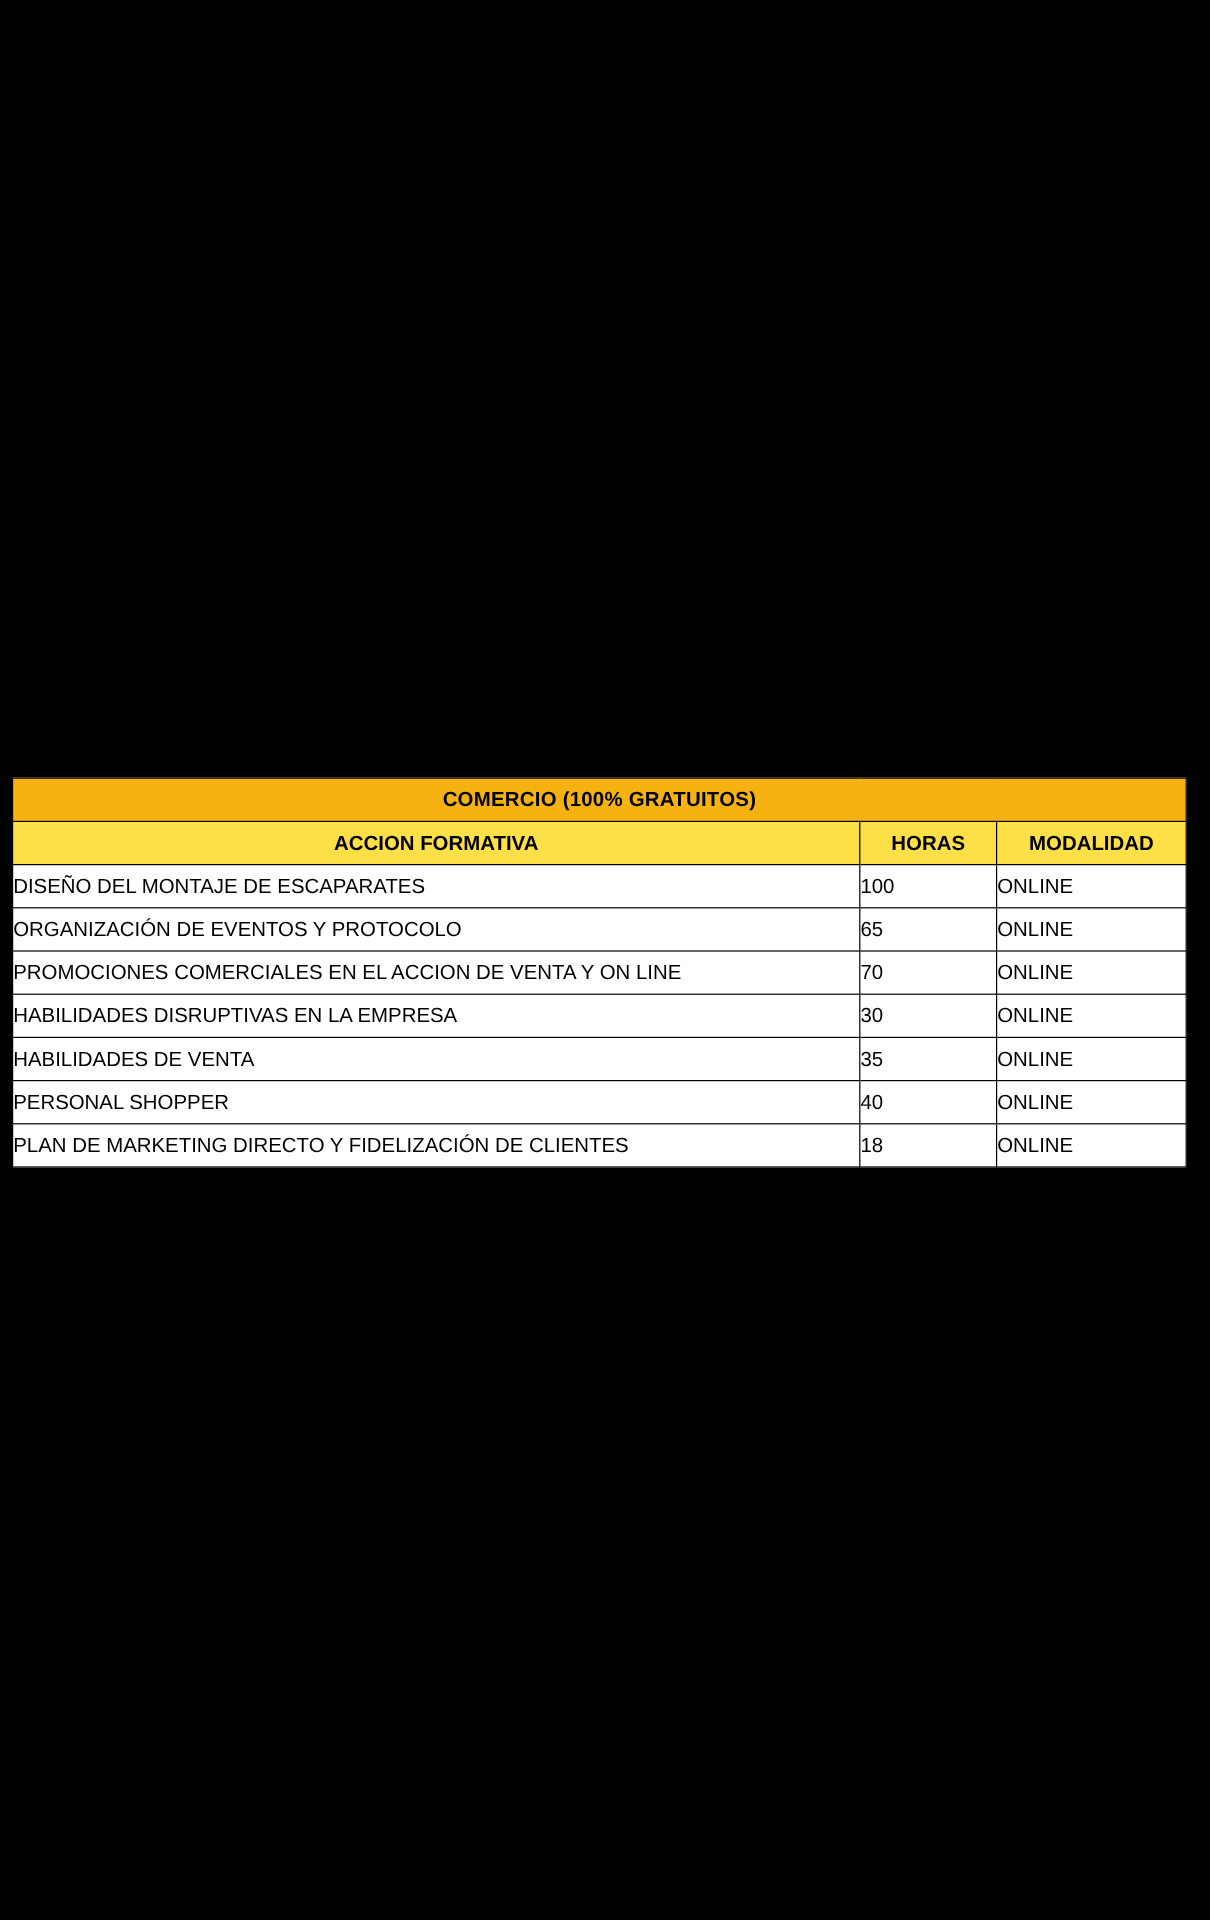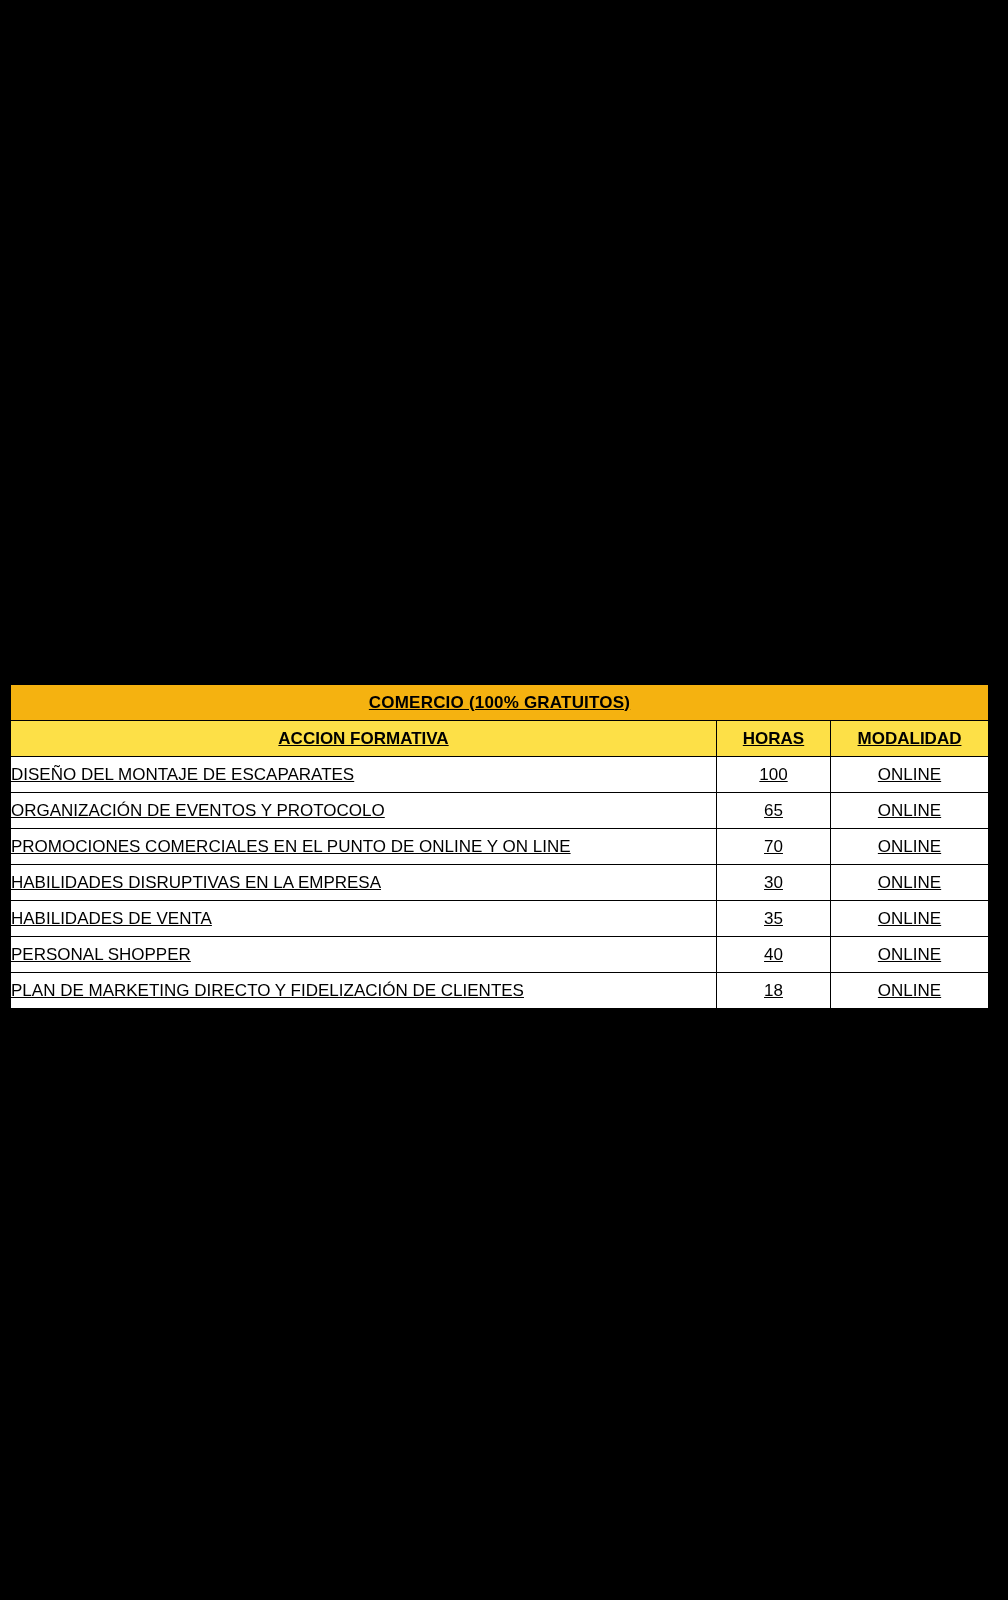--- a/index.html
+++ b/index.html
@@ -15,24 +15,23 @@
   }
   .page {
     position: relative;
     width: 1008px;
     height: 1600px;
     background: #000000;
   }
   .table-wrap {
     position: absolute;
     left: 10px;
-    top: 684px;
+    top: 648px;
     width: 978px;
     background: #ffffff;
-    text-decoration: underline;
   }
   table.course-table {
     border-collapse: collapse;
     table-layout: fixed;
     width: 978px;
     background: #ffffff;
   }
   table.course-table td,
   table.course-table th {
     border: 1px solid #000000;
@@ -69,21 +68,20 @@
   td.name-cell {
     text-align: left;
     padding-left: 6px;
     font-size: 17px;
     white-space: nowrap;
     overflow: hidden;
     margin-top: 39px;
   }
   td.hours-cell,
   td.mode-cell {
-    text-align: center;
     font-size: 17px;
   }
   
   .clip-mask {
     position: absolute;
     left: 0;
     top: 1045px;
     width: 1008px;
     height: 555px;
     background: #000000;
@@ -125,21 +123,21 @@
           <td class="name-cell">DISEÑO DEL MONTAJE DE ESCAPARATES</td>
           <td class="hours-cell">100</td>
           <td class="mode-cell">ONLINE</td>
         </tr>
         <tr>
           <td class="name-cell">ORGANIZACIÓN DE EVENTOS Y PROTOCOLO</td>
           <td class="hours-cell">65</td>
           <td class="mode-cell">ONLINE</td>
         </tr>
         <tr>
-          <td class="name-cell">PROMOCIONES COMERCIALES EN EL PUNTO DE ONLINE Y ON LINE</td>
+          <td class="name-cell">PROMOCIONES COMERCIALES EN EL ACCION DE VENTA Y ON LINE</td>
           <td class="hours-cell">70</td>
           <td class="mode-cell">ONLINE</td>
         </tr>
         <tr>
           <td class="name-cell">HABILIDADES DISRUPTIVAS EN LA EMPRESA</td>
           <td class="hours-cell">30</td>
           <td class="mode-cell">ONLINE</td>
         </tr>
         <tr>
           <td class="name-cell">HABILIDADES DE VENTA</td>

